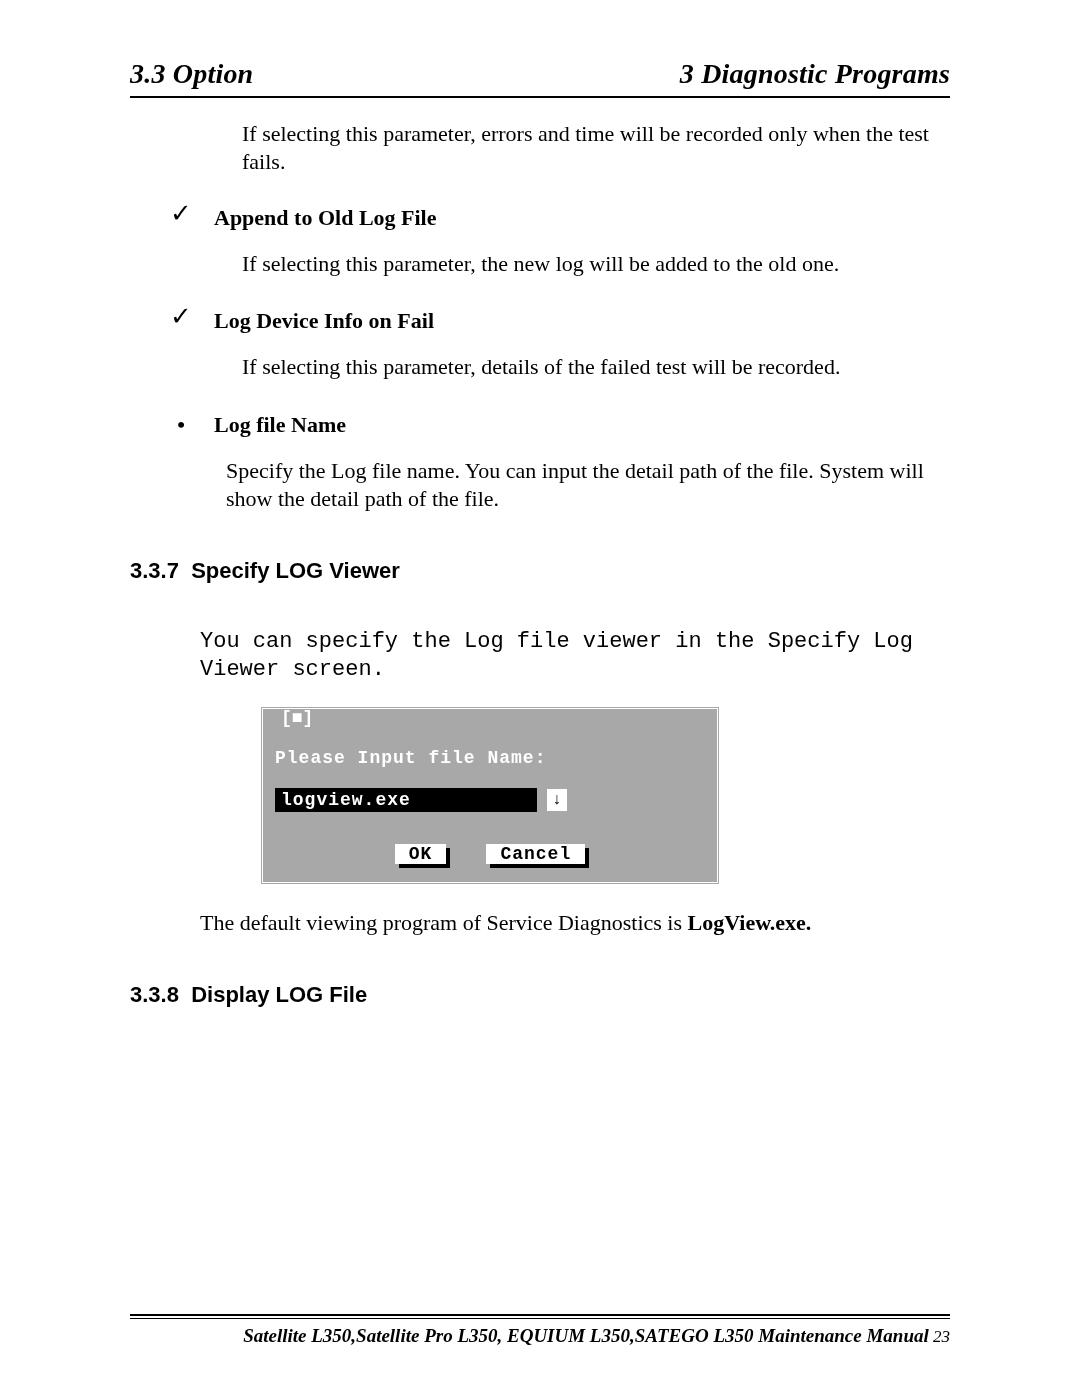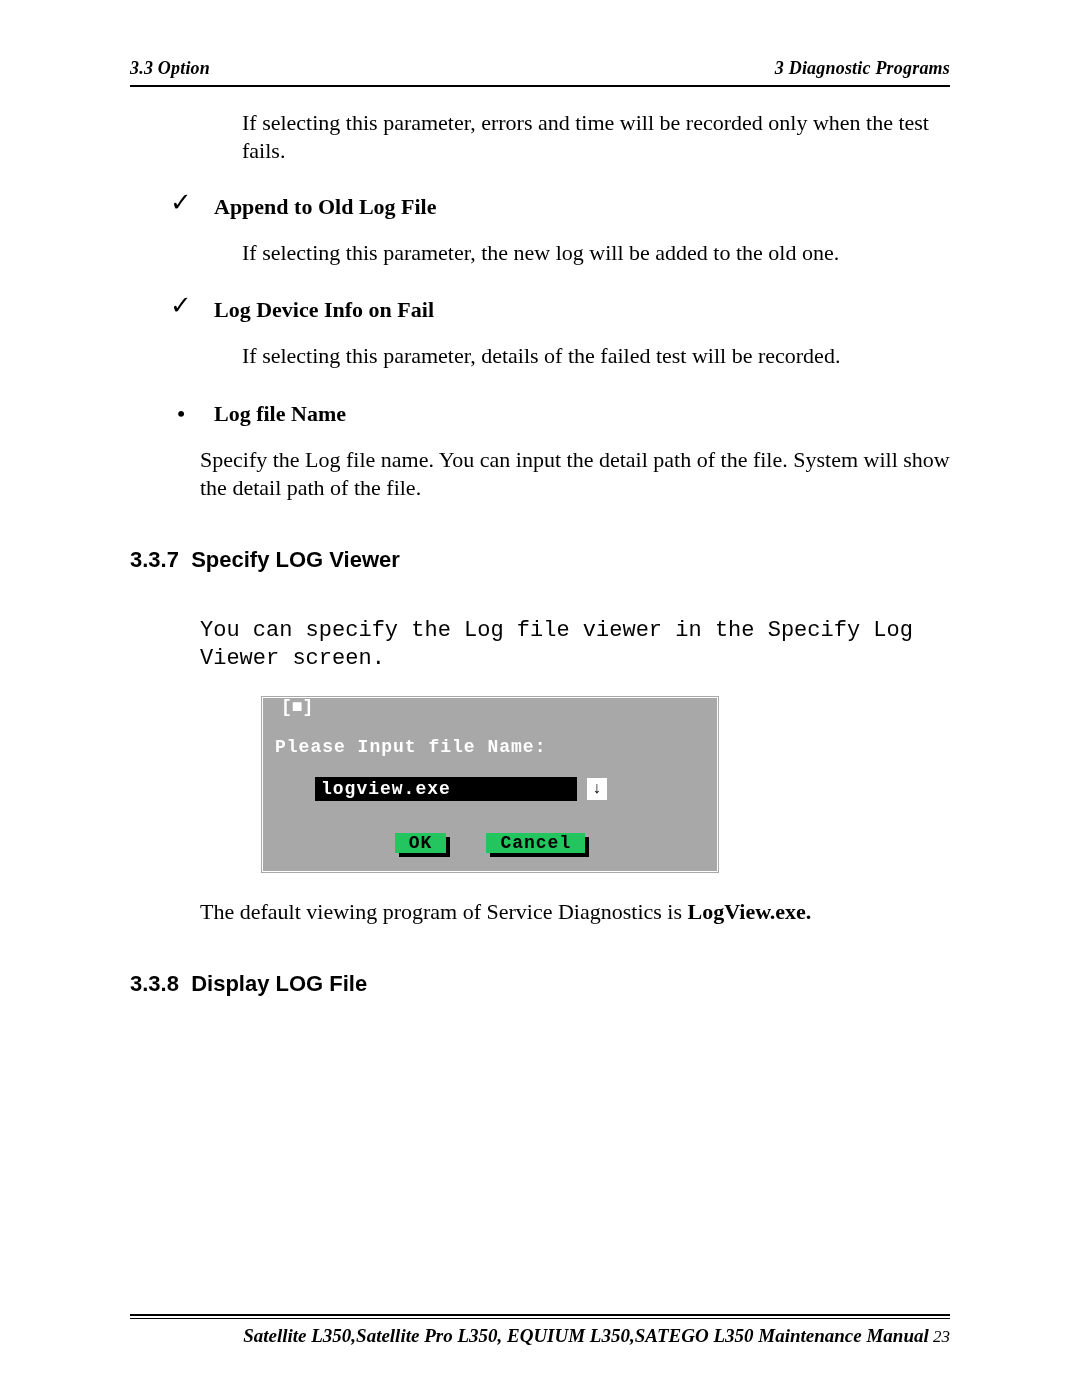--- a/index.html
+++ b/index.html
@@ -15,21 +15,21 @@
     height: 1397px;
     position: relative;
     box-sizing: border-box;
     padding: 58px 130px 0 130px;
   }
   .running-header {
     display: flex;
     justify-content: space-between;
     font-style: italic;
     font-weight: bold;
-    font-size: 18px;
+    font-size: 28px;
     letter-spacing: 0.2px;
     text-align: right;
   }
   .rule {
     border: none;
     border-top: 2px solid #000;
     margin: 6px 0 0 0;
   }
   .rule-thin {
     border: none;
@@ -66,21 +66,21 @@
     display: flex;
     gap: 22px;
     font-weight: bold;
   }
   .bullet-dot {
     font-size: 22px;
     width: 22px;
     text-align: center;
   }
   .bullet-desc {
-    margin-left: 70px;
+    margin-left: 96px;
     margin-top: 18px;
   }
   .h3 {
     font-family: Arial, Helvetica, sans-serif;
     font-weight: bold;
     font-size: 22px;
     margin-top: 44px;
   }
   .after-h3 {
     margin-left: 70px;
@@ -131,21 +131,20 @@
   .dlg-label {
     margin-top: 28px;
     font-size: 18px;
     letter-spacing: 1px;
   }
   .dlg-input-row {
     margin-top: 18px;
     display: flex;
     gap: 10px;
     align-items: center;
-    margin-left: 40px;
   }
   .dlg-input {
     background: #000;
     color: #fff;
     font-family: inherit;
     font-weight: bold;
     font-size: 18px;
     border: none;
     padding: 2px 6px;
     width: 250px;
@@ -161,21 +160,21 @@
     align-items: center;
     justify-content: center;
   }
   .dlg-buttons {
     margin-top: 32px;
     display: flex;
     justify-content: center;
     gap: 40px;
   }
   .dlg-btn {
-    background: #22c55e;
+    background: #ffffff;
     color: #000;
     font-family: inherit;
     font-weight: bold;
     font-size: 18px;
     border: none;
     padding: 0 14px;
     box-shadow: 4px 4px 0 #000;
     letter-spacing: 1px;
   }
   .footer {

